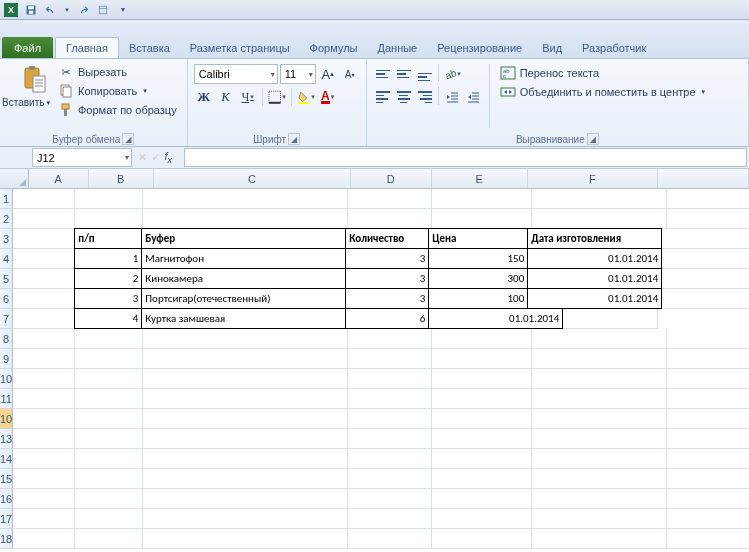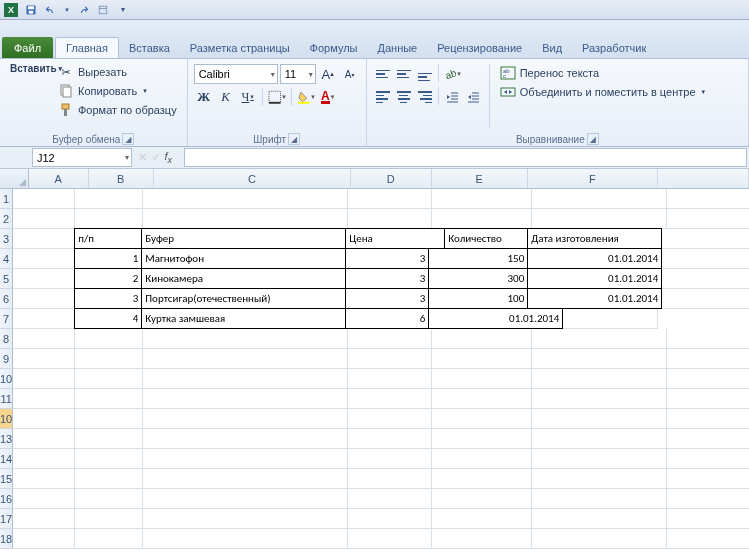--- a/index.html
+++ b/index.html
@@ -18,21 +18,21 @@
   .rtab { padding: 4px 10px; color: #3a5a8a; font-size: 11px; cursor: default; height: 21px; display: flex; align-items: center; }
   .rtab.active { background: #f5f8fc; border: 1px solid #b0c0d8; border-bottom: none; border-radius: 2px 2px 0 0; color: #3a5a8a; margin-top: 48px; }
   
   
   .ribbon { height: 88px; background: linear-gradient(#f5f8fc,#e8eff8); border-bottom: 1px solid #a8bad0; display: flex; }
   .rgroup { border-right: 1px solid #c8d5e8; padding: 2px 6px 0 6px; display: flex; flex-direction: column; position: relative; }
   .rgroup-body { flex: 1; display: flex; }
   .rgroup-title { text-align: center; color: #5a6f8f; font-size: 10px; padding: 2px 0 1px 0; display: flex; justify-content: center; align-items: center; gap: 2px; }
   .rgroup-title .dlauncher { width: 12px; height: 12px; border: 1px solid #b8c8dc; display: inline-flex; align-items: center; justify-content: center; font-size: 8px; color: #5a6f8f; }
   
-  .bigbtn { display: flex; flex-direction: row; align-items: flex-start; padding: 2px 4px; width: 48px; font-weight: bold; }
+  .bigbtn { display: flex; flex-direction: column; align-items: flex-end; padding: 2px 4px; width: 48px; }
   .bigbtn .icon { width: 32px; height: 32px; margin-bottom: 2px; display:flex; align-items:center; justify-content:center; }
   .bigbtn .lbl { font-size: 10px; color: #2a3f5f; text-align: center; line-height: 1.1; display:flex; align-items:center; gap:2px;}
   
   .stackbtns { display: flex; flex-direction: column; gap: 1px; justify-content: flex-start; padding-top:2px; }
   .smbtn { display: flex; align-items: center; gap: 4px; padding: 1px 4px; font-size: 11px; color: #2a3f5f; white-space: nowrap; }
   .smbtn .ic { width: 16px; height: 16px; display:flex; align-items:center; justify-content:center; }
   
   .fontgroup .row { display: flex; align-items: center; gap: 2px; margin-bottom: 3px;}
   .combo { background: #fff; border: 1px solid #abc; height: 20px; display: flex; align-items: center; padding: 0 2px 0 4px; font-size: 11px;}
   .combo .dd { margin-left: auto; font-size: 8px; color: #666;}
@@ -64,21 +64,21 @@
   .colhead { border-right:1px solid #ccd8e4; display:flex; align-items:center; justify-content:center; color:#3a5578; font-size:11px;}
   .gridbody { display:flex; }
   .rowheads { width:30px; background:linear-gradient(90deg,#f0f4fa,#e4ecf4);}
   .rowhead { height:20px; border-bottom:1px solid #ccd8e4; border-right:1px solid #b0c0d0; display:flex; align-items:center; justify-content:center; color:#3a5578; font-size:11px;}
   .rowhead.sel { background:#f7d58e; }
   .cells { position:relative; }
   .cellrow { display:flex; height:20px;}
   .cell { border-right:1px solid #d8e0e8; border-bottom:1px solid #d8e0e8; font-size:11px; font-family:Calibri, sans-serif; display:flex; align-items:center; padding:0 3px; overflow:hidden; white-space:nowrap;}
   
   .tcell { border:1px solid #000; margin:-1px 0 0 -1px; z-index:2; position:relative; background:#fff;}
-  .thdr { font-weight:normal; }
+  .thdr { font-weight:bold; }
   .ra { justify-content:flex-end; }
   
   
   .cA{width:62px;} .cB{width:68px;} .cC{width:205px;} .cD{width:84px;} .cE{width:100px;} .cF{width:135px;} .cG{width:95px;}
 </style>
 </head>
 <body>
 
 <div class="titlebar">
   <div class="tb-icon">X</div>
@@ -380,22 +380,22 @@
           <div class="cell cC"></div>
           <div class="cell cD"></div>
           <div class="cell cE"></div>
           <div class="cell cF"></div>
           <div class="cell cG"></div>
         </div>
         <div class="cellrow">
           <div class="cell cA"></div>
           <div class="cell cB tcell thdr">п/п</div>
           <div class="cell cC tcell thdr">Буфер</div>
+          <div class="cell cD tcell thdr">Количество</div>
           <div class="cell cE tcell thdr">Цена</div>
-          <div class="cell cD tcell thdr">Количество</div>
           <div class="cell cF tcell thdr">Дата изготовления</div>
           <div class="cell cG"></div>
         </div>
         <div class="cellrow">
           <div class="cell cA"></div>
           <div class="cell cB tcell ra">1</div>
           <div class="cell cC tcell">Магнитофон</div>
           <div class="cell cD tcell ra">3</div>
           <div class="cell cE tcell ra">150</div>
           <div class="cell cF tcell ra">01.01.2014</div>

